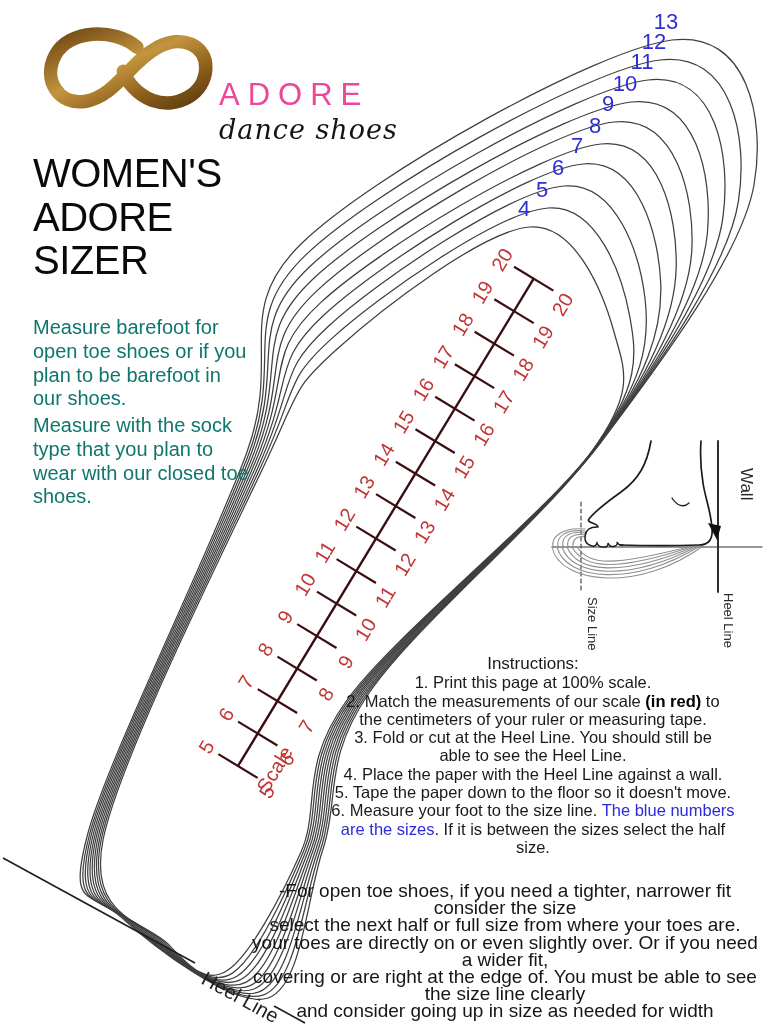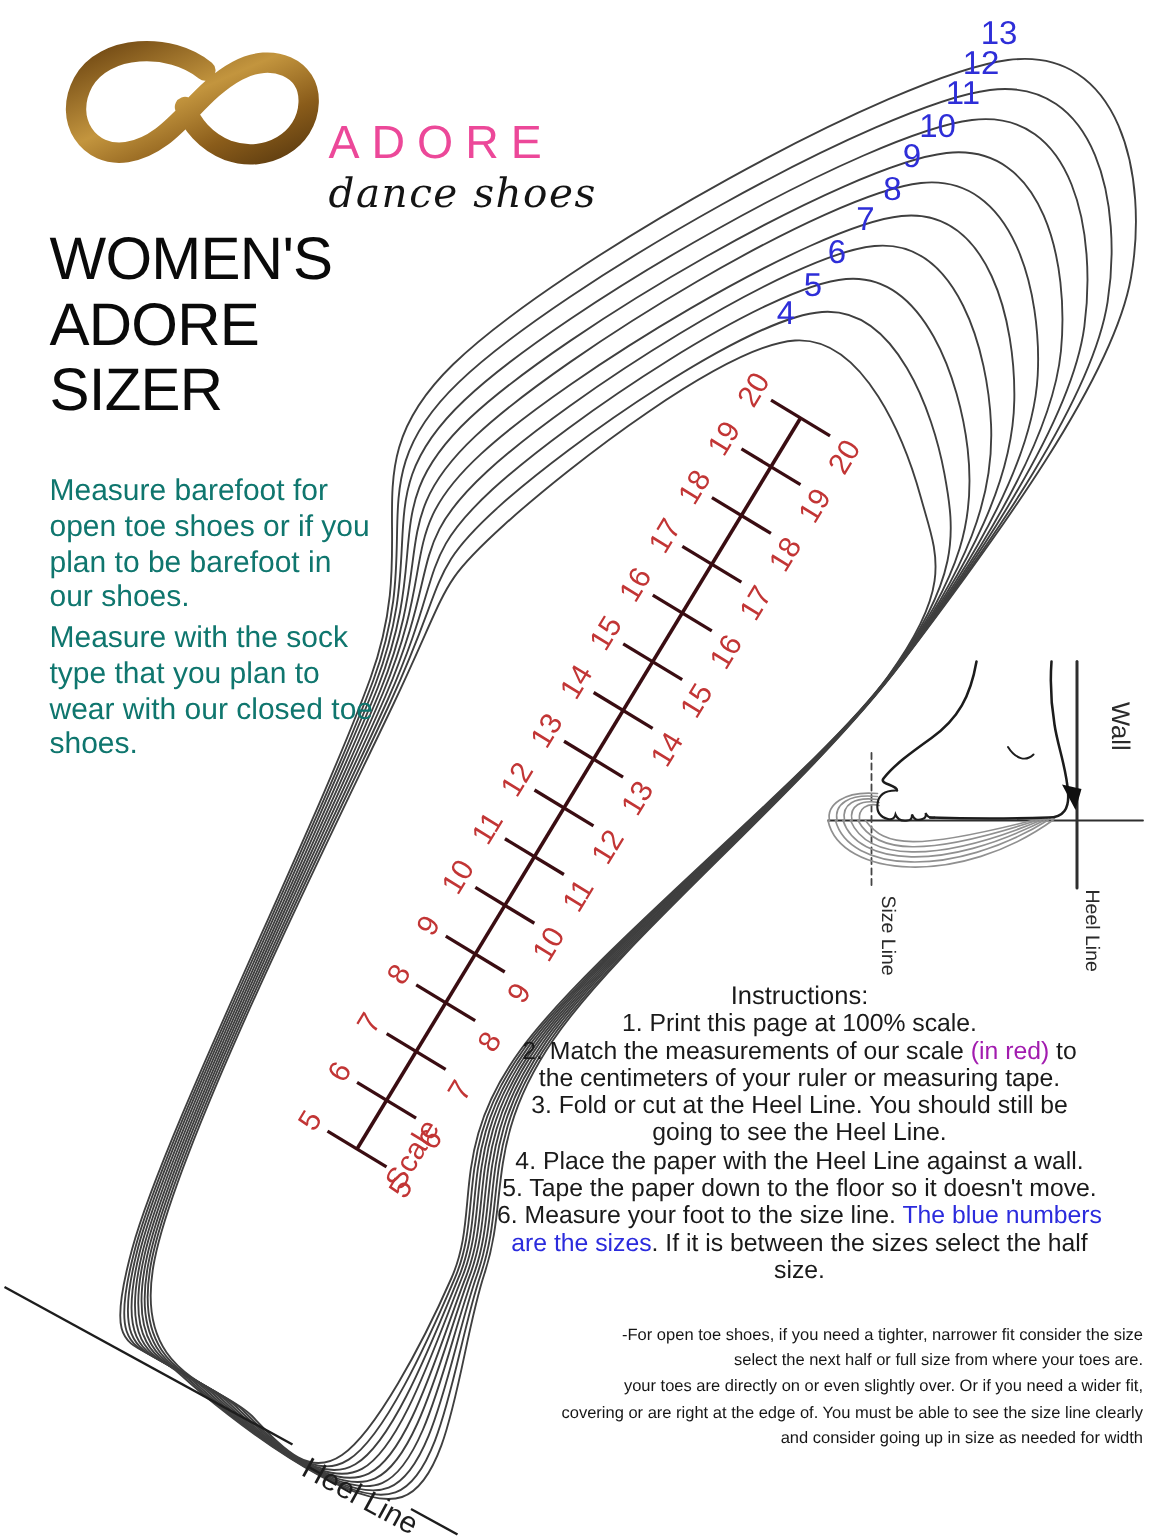--- a/index.html
+++ b/index.html
@@ -14,23 +14,23 @@
   .brand-tagline{font-family:"DejaVu Serif","Liberation Serif",serif;font-style:italic;
                  font-size:27px;color:#141414;margin-top:1px;letter-spacing:1px;}
   .page-title{left:33px;top:152px;font-size:40px;line-height:1.09;letter-spacing:-0.5px;
               color:#0a0a0a;font-weight:400;}
   .intro{left:33px;width:218px;font-size:20px;line-height:1.19;color:#0f766e;}
   .intro.p1{top:316px;}
   .intro.p2{top:414px;}
   .instructions{left:300px;top:655px;width:466px;text-align:center;font-size:16.5px;
                 line-height:18.3px;color:#1a1a1a;}
   .instructions .hd{font-weight:normal;font-size:17px;text-align:center;}
-  .seg-red{color:#a21caf;}
+  .seg-red{color:#000000;font-weight:bold;}
   .seg-blue{color:#2b2bdd;}
-  .notes{left:248px;top:882px;width:514px;text-align:right;font-size:11px;
+  .notes{left:248px;top:882px;width:514px;text-align:center;font-size:19px;
          line-height:17.2px;color:#161616;}
 </style>
 </head>
 <body>
 
 <div id="page">
 
   <svg id="art" width="775" height="1024" viewBox="0 0 775 1024">
 
     <g id="outlines">
@@ -183,21 +183,21 @@
     <div id="steps">
         <div>
           <div><span>1. Print this page at 100% scale.</span></div>
         </div>
         <div>
           <div><span>2. Match the measurements of our scale </span><span class="seg-red">(in red)</span><span> to</span></div>
           <div><span>the centimeters of your ruler or measuring tape.</span></div>
         </div>
         <div>
           <div><span>3. Fold or cut at the Heel Line. You should still be</span></div>
-          <div><span>going to see the Heel Line.</span></div>
+          <div><span>able to see the Heel Line.</span></div>
         </div>
         <div>
           <div><span>4. Place the paper with the Heel Line against a wall.</span></div>
         </div>
         <div>
           <div><span>5. Tape the paper down to the floor so it doesn't move.</span></div>
         </div>
         <div>
           <div><span>6. Measure your foot to the size line. </span><span class="seg-blue">The blue numbers</span></div>
           <div><span class="seg-blue">are the sizes</span><span>. If it is between the sizes select the half</span></div>

